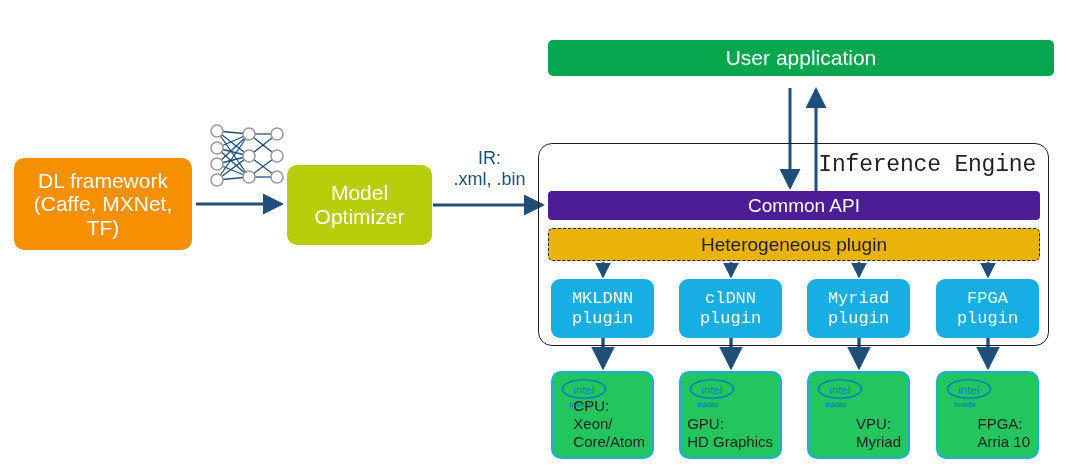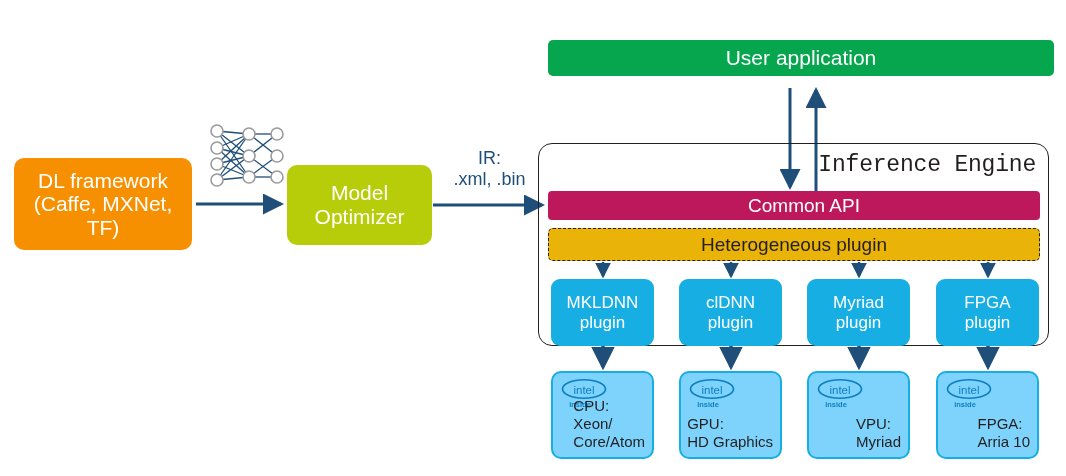--- a/index.html
+++ b/index.html
@@ -89,21 +89,21 @@
     letter-spacing: -0.2px;
     font-family: Liberation Mono, monospace;
   }
 
   
   .common-api {
     left: 548px;
     top: 191px;
     width: 492px;
     height: 29px;
-    background: #be185d;
+    background: #4c1d95;
     border-radius: 4px;
     color: #ffffff;
     font-size: 19px;
     padding-left: 20px;
   }
 
   
   .hetero-plugin {
     left: 548px;
     top: 228px;
@@ -113,37 +113,38 @@
     border-radius: 5px;
     color: #231f20;
     font-size: 19px;
     background: #eab308;
   }
 
   
   .plugin {
     top: 279px;
     width: 103px;
-    height: 67px;
+    height: 59px;
     background: #17aee3;
     border-radius: 9px;
     color: #ffffff;
     font-size: 17px;
+    font-family: Liberation Mono, monospace;
   }
   .plugin-0 { left: 551px; }
   .plugin-1 { left: 679px; }
   .plugin-2 { left: 807px; }
   .plugin-3 { left: 936px; }
 
   
   .hw {
     top: 371px;
     width: 103px;
     height: 88px;
-    background: #7dd3fc;
+    background: #22c55e;
     border: 2.4px solid #17aee3;
     border-radius: 10px;
     color: #231f20;
     font-size: 15px;
     display: block;
     padding: 0;
   }
   .hw-0 { left: 551px; }
   .hw-1 { left: 679px; }
   .hw-2 { left: 807px; }

